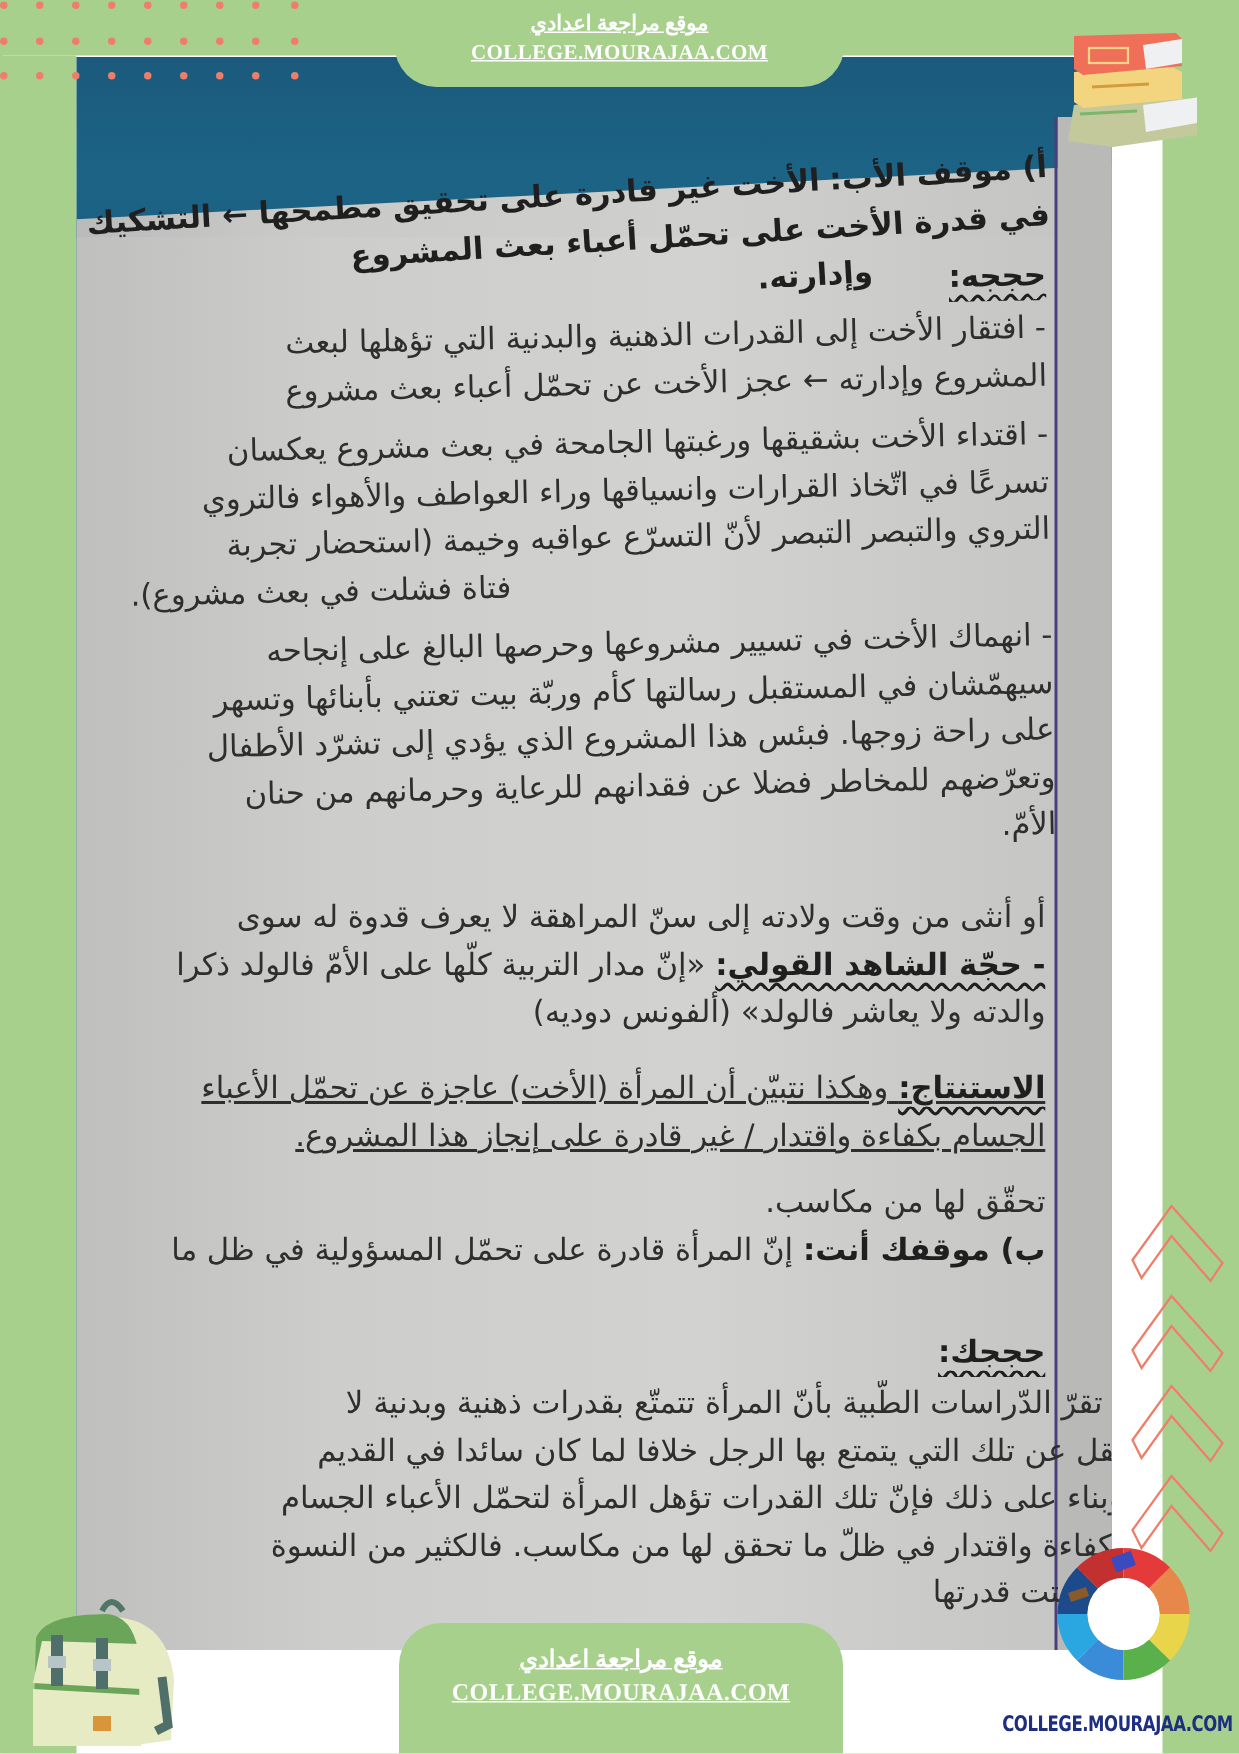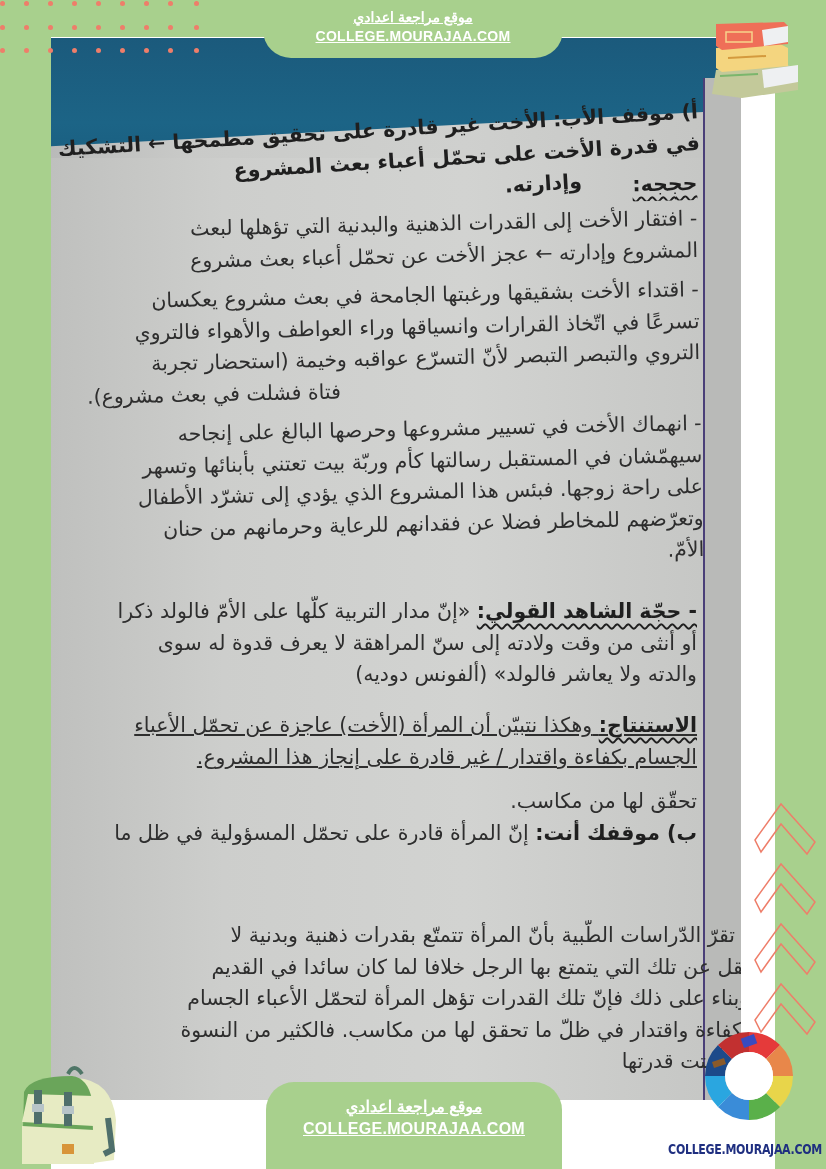--- a/index.html
+++ b/index.html
@@ -68,21 +68,21 @@
   .u { text-decoration: underline; text-decoration-style: wavy; text-underline-offset: 5px; }
   .heading-block {
     transform: rotate(-3.4deg);
     transform-origin: right top;
   }
   .tilt-sm { transform: rotate(-1.2deg); transform-origin: right top; }
 
   
   .banner {
     position: absolute; background: #a8d08d; text-align: center;
-    color: #ffffff; font-family: Liberation Sans, sans-serif; font-weight: bold;
+    color: #ffffff; font-family: Liberation Serif, serif; font-weight: bold;
   }
   .banner-top {
     left: 263px; top: 0; width: 300px; height: 58px;
     border-radius: 0 0 28px 28px;
     padding-top: 8px;
   }
   .banner-bottom {
     left: 266px; top: 1082px; width: 296px; height: 87px;
     border-radius: 28px 28px 0 0;
     padding-top: 14px;
@@ -145,44 +145,47 @@
     <div class="para">
       <div>- انهماك الأخت في تسيير مشروعها وحرصها البالغ على إنجاحه</div>
       <div>سيهمّشان في المستقبل رسالتها كأم وربّة بيت تعتني بأبنائها وتسهر</div>
       <div>على راحة زوجها. فبئس هذا المشروع الذي يؤدي إلى تشرّد الأطفال</div>
       <div>وتعرّضهم للمخاطر فضلا عن فقدانهم للرعاية وحرمانهم من حنان</div>
       <div>الأمّ.</div>
     </div>
   </div>
 
   <div class="text-block" style="top:558px;">
+    <div>أو أنثى من وقت ولادته إلى سنّ المراهقة لا يعرف قدوة له سوى</div>
     <div>
       <span class="bold u">- حجّة الشاهد القولي:</span>
       <span>«إنّ مدار التربية كلّها على الأمّ فالولد ذكرا</span>
     </div>
-    <div>أو أنثى من وقت ولادته إلى سنّ المراهقة لا يعرف قدوة له سوى</div>
     <div>والدته ولا يعاشر فالولد» (ألفونس دوديه)</div>
   </div>
 
   <div class="text-block" style="top:672px;text-decoration:underline;">
     <div>
       <span class="bold u">الاستنتاج:</span>
       <span>وهكذا نتبيّن أن المرأة (الأخت) عاجزة عن تحمّل الأعباء</span>
     </div>
     <div>الجسام بكفاءة واقتدار / غير قادرة على إنجاز هذا المشروع.</div>
   </div>
 
   <div class="text-block" style="top:748px;">
     <div>تحقّق لها من مكاسب.</div>
     <div>
       <span class="bold">ب) موقفك أنت:</span>
       <span>إنّ المرأة قادرة على تحمّل المسؤولية في ظل ما</span>
     </div>
   </div>
 
+  <div class="text-block" style="top:848px;">
+    <span class="bold u">حججك:</span>
+  </div>
 
   <div class="text-block" style="top:882px; right:-8px; width:700px;">
     <div>- تقرّ الدّراسات الطّبية بأنّ المرأة تتمتّع بقدرات ذهنية وبدنية لا</div>
     <div>تقل عن تلك التي يتمتع بها الرجل خلافا لما كان سائدا في القديم</div>
     <div>وبناء على ذلك فإنّ تلك القدرات تؤهل المرأة لتحمّل الأعباء الجسام</div>
     <div>بكفاءة واقتدار في ظلّ ما تحقق لها من مكاسب. فالكثير من النسوة</div>
     <div>ام أثبتت قدرتها</div>
   </div>
 </div>
 

